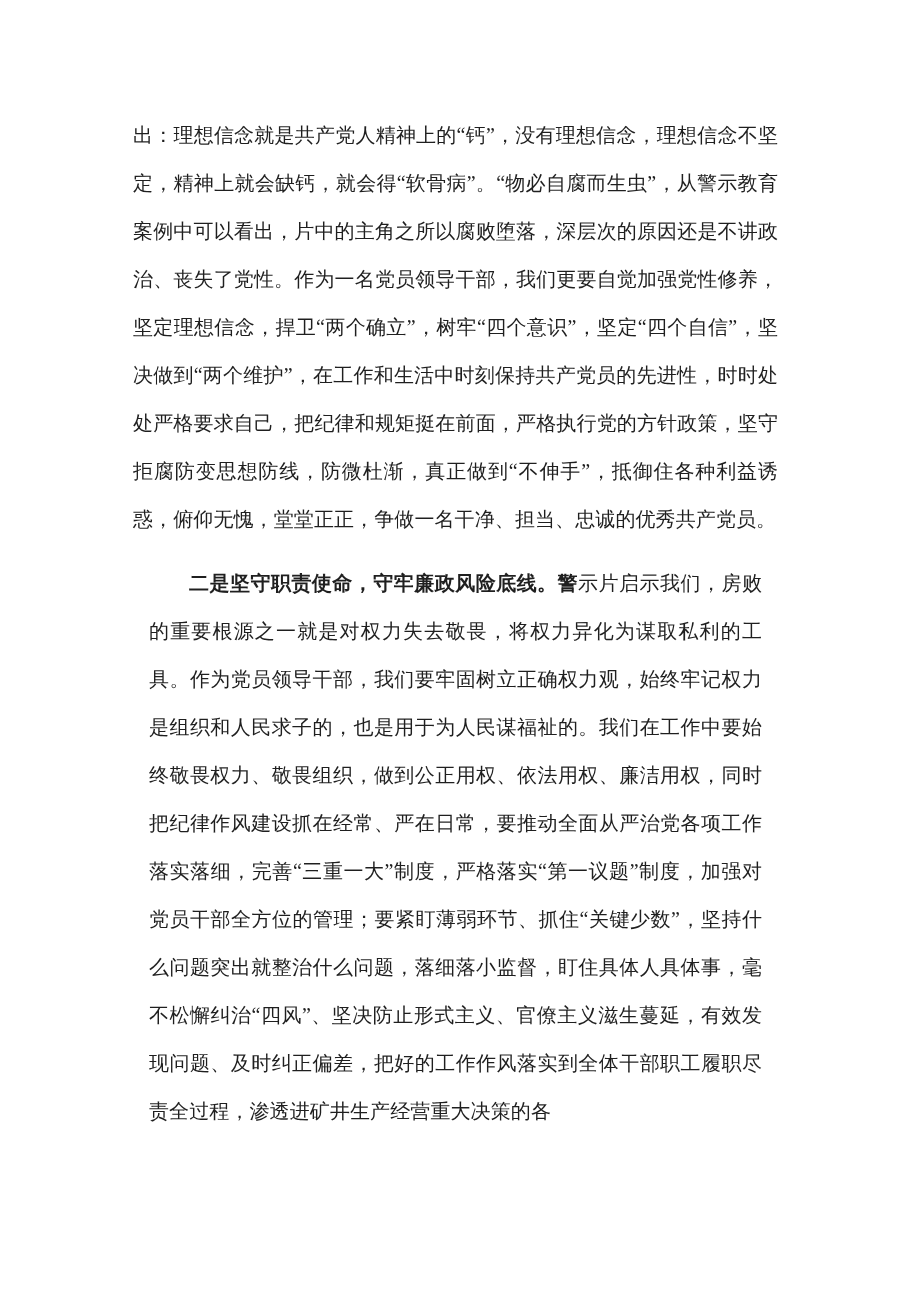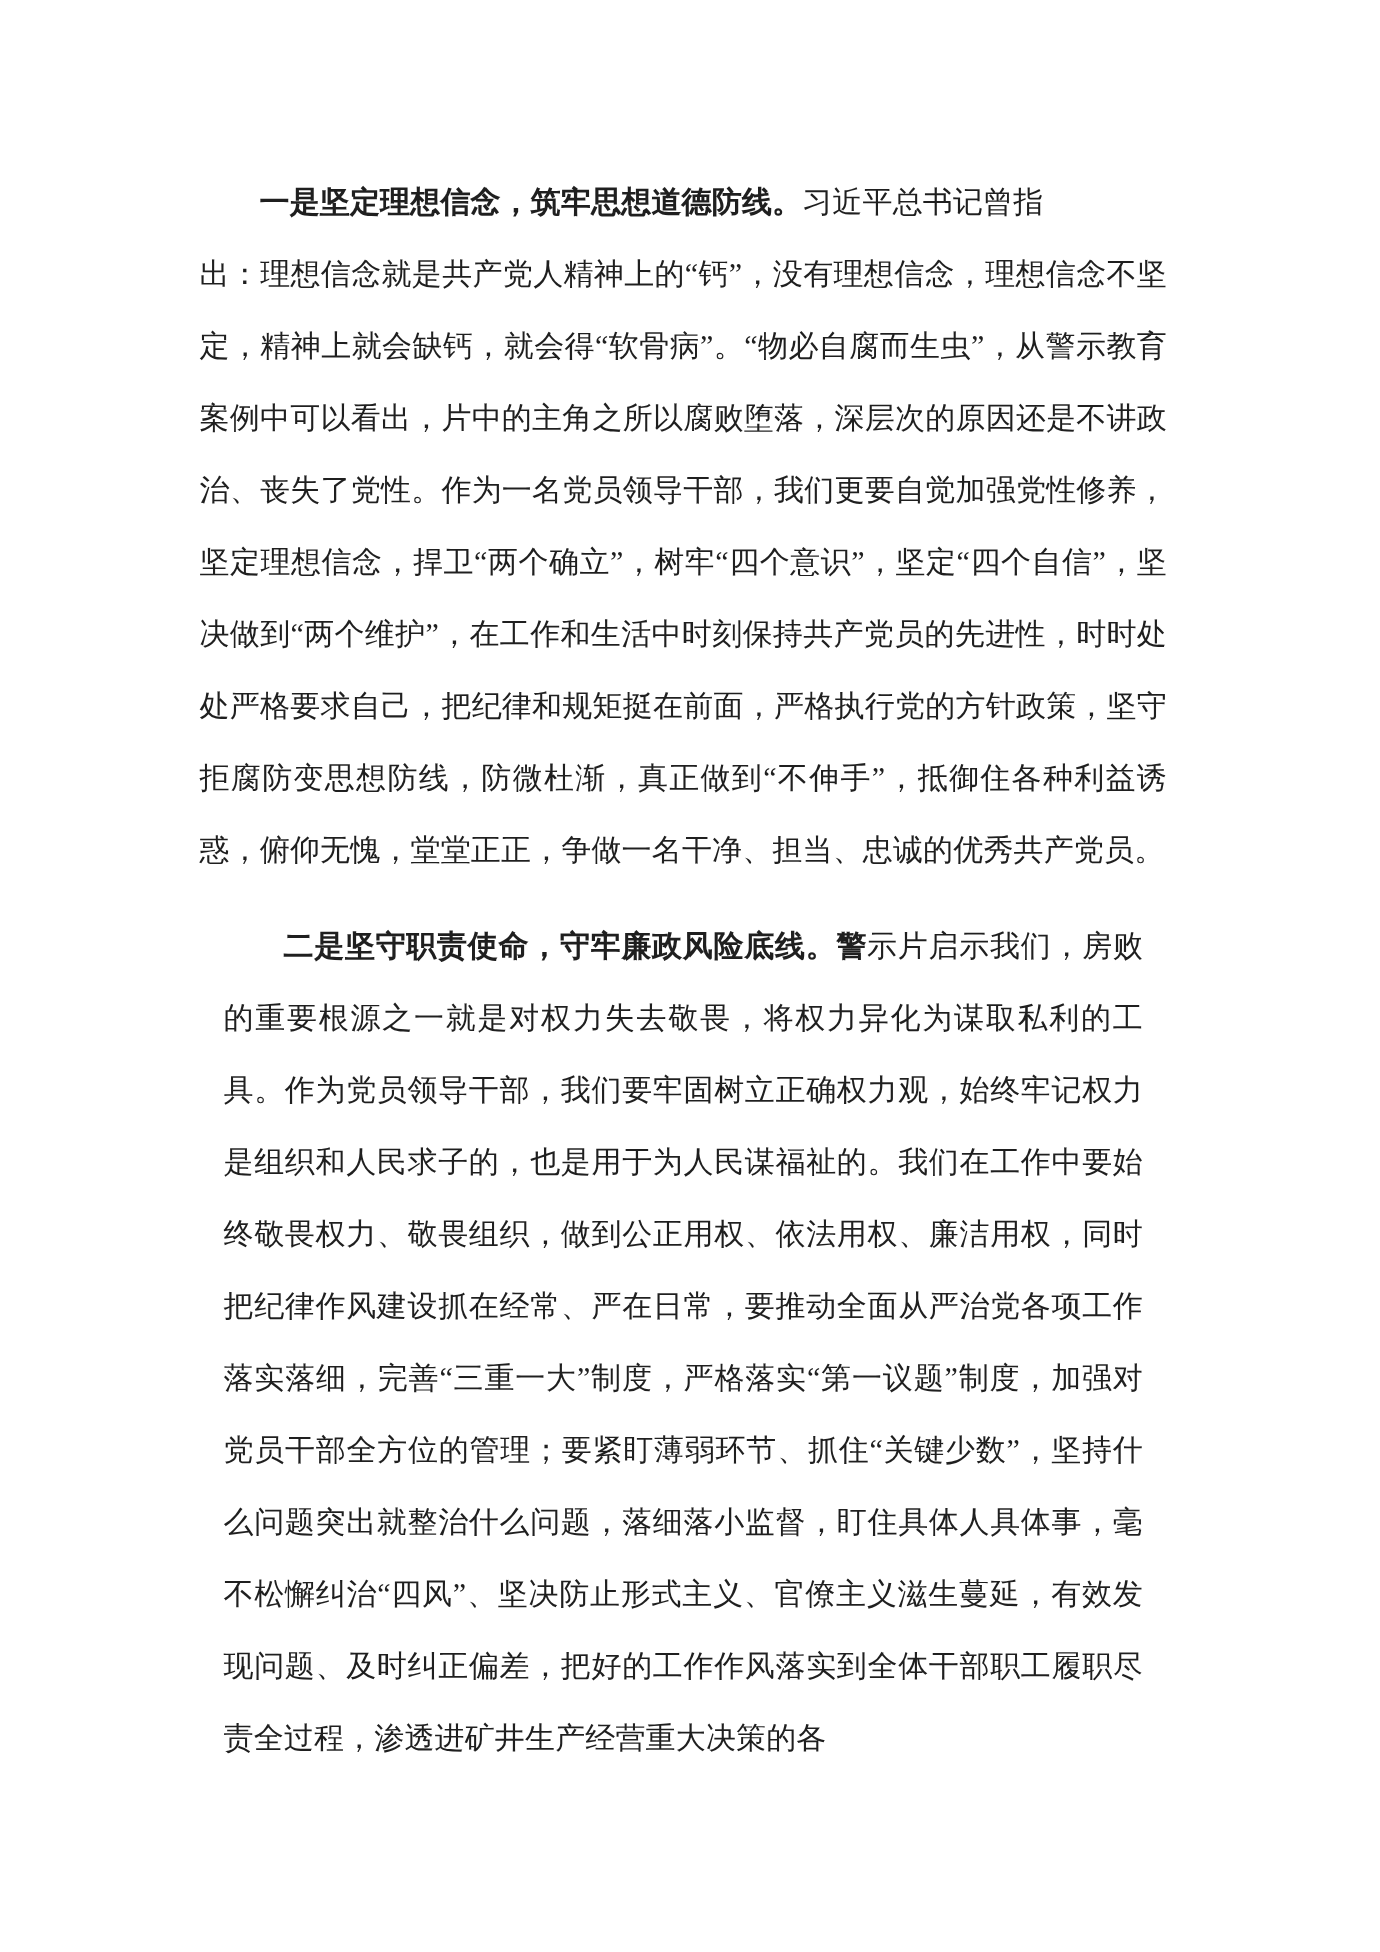--- a/index.html
+++ b/index.html
@@ -41,23 +41,20 @@
   strong {
     font-weight: bold;
   }
 </style>
 </head>
 <body>
 
 <div class="page">
 
   <div class="para-group">
-    <div class="para first-line">
-      <strong>一是坚定理想信念，筑牢思想道德防线。</strong><span>习近平总书记曾指</span>
-    </div>
     <div class="para cont">出：理想信念就是共产党人精神上的“钙”，没有理想信念，理想信念不坚定，精神上就会缺钙，就会得“软骨病”。“物必自腐而生虫”，从警示教育案例中可以看出，片中的主角之所以腐败堕落，深层次的原因还是不讲政治、丧失了党性。作为一名党员领导干部，我们更要自觉加强党性修养，坚定理想信念，捍卫“两个确立”，树牢“四个意识”，坚定“四个自信”，坚决做到“两个维护”，在工作和生活中时刻保持共产党员的先进性，时时处处严格要求自己，把纪律和规矩挺在前面，严格执行党的方针政策，坚守拒腐防变思想防线，防微杜渐，真正做到“不伸手”，抵御住各种利益诱惑，俯仰无愧，堂堂正正，争做一名干净、担当、忠诚的优秀共产党员。</div>
   </div>
 
   <div class="para indented">
     <strong>二是坚守职责使命，守牢廉政风险底线。警</strong><span>示片启示我们，房败的重要根源之一就是对权力失去敬畏，将权力异化为谋取私利的工具。作为党员领导干部，我们要牢固树立正确权力观，始终牢记权力是组织和人民求子的，也是用于为人民谋福祉的。我们在工作中要始终敬畏权力、敬畏组织，做到公正用权、依法用权、廉洁用权，同时把纪律作风建设抓在经常、严在日常，要推动全面从严治党各项工作落实落细，完善“三重一大”制度，严格落实“第一议题”制度，加强对党员干部全方位的管理；要紧盯薄弱环节、抓住“关键少数”，坚持什么问题突出就整治什么问题，落细落小监督，盯住具体人具体事，毫不松懈纠治“四风”、坚决防止形式主义、官僚主义滋生蔓延，有效发现问题、及时纠正偏差，把好的工作作风落实到全体干部职工履职尽责全过程，渗透进矿井生产经营重大决策的各</span>
   </div>
 
 </div>
 
 </body></html>

